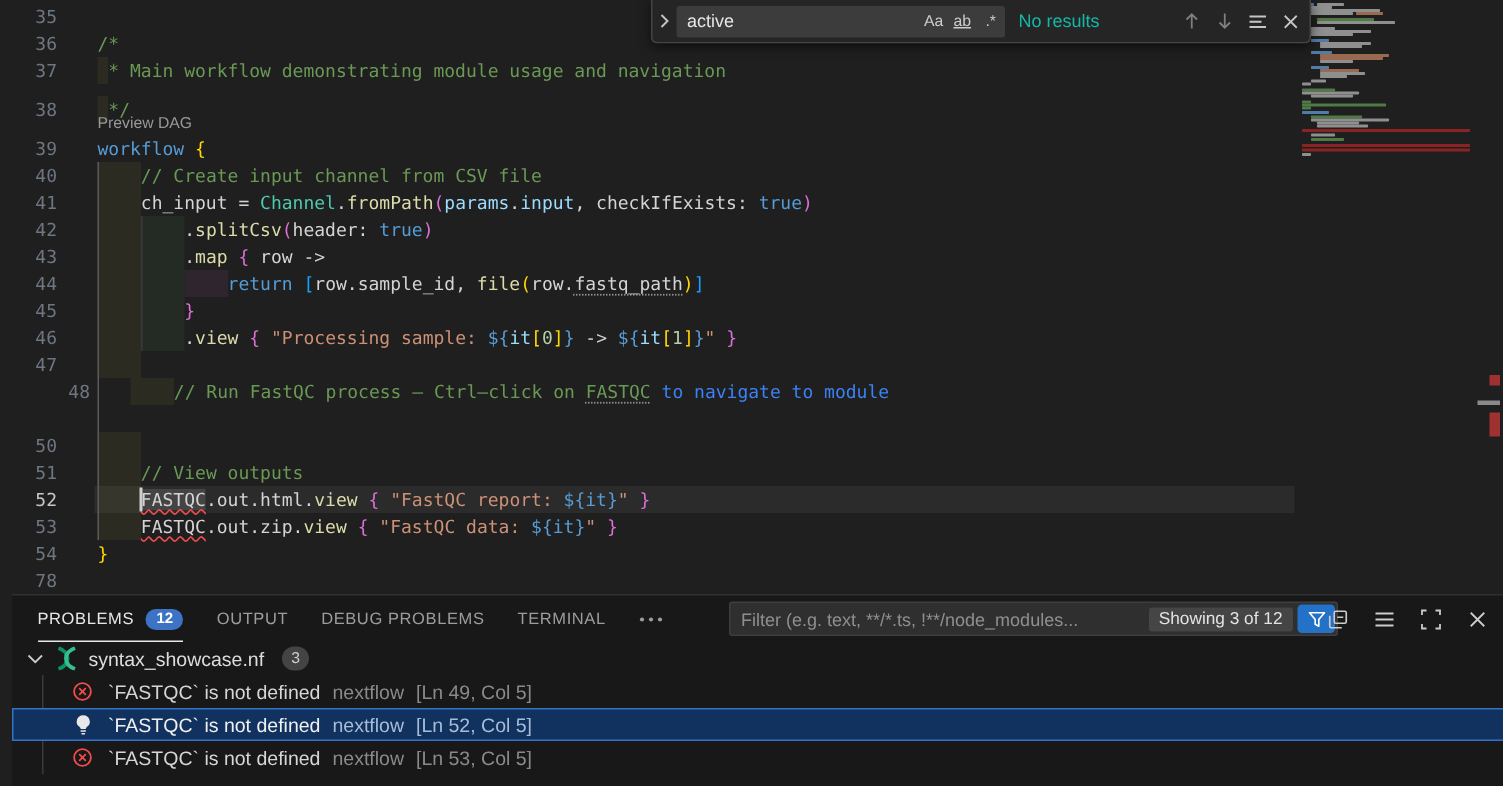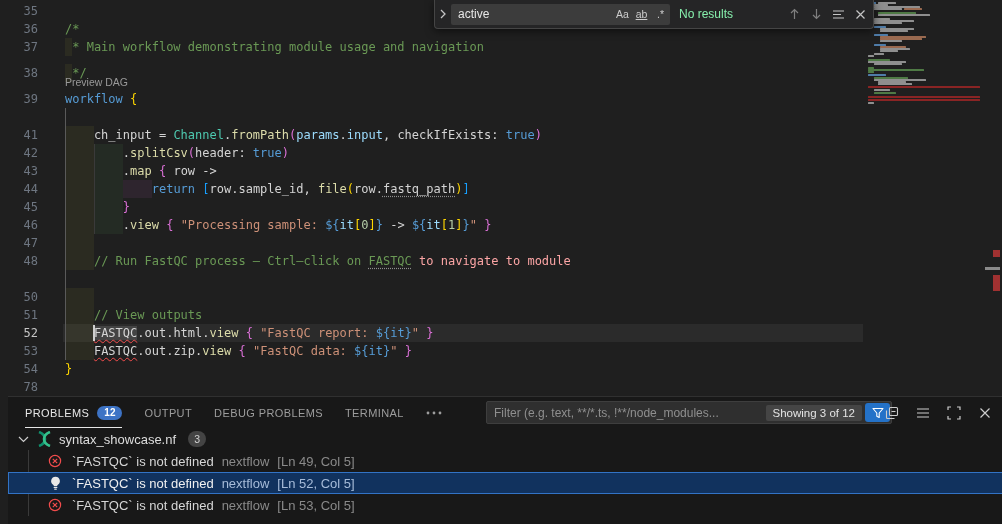--- a/index.html
+++ b/index.html
@@ -29,21 +29,21 @@
   #find{position:absolute;left:434px;top:0;width:440px;height:29px;background:#252526;
         border:1px solid #454545;border-top:none;border-radius:0 0 4px 4px;
         box-shadow:0 2px 8px rgba(0,0,0,.55);box-sizing:border-box;
         display:flex;align-items:center;z-index:5;}
   #find .toggle{width:16px;height:100%;display:flex;align-items:center;justify-content:center;cursor:pointer;}
   #find-input{width:219px;height:21px;background:#3c3c3c;border-radius:2px;display:flex;align-items:center;}
   #find-input .query{flex:1;padding-left:7px;font-size:12px;color:#e6e6e6;}
   .find-opt{width:19px;height:17px;display:flex;align-items:center;justify-content:center;
             font-size:10.5px;color:#cccccc;border-radius:3px;cursor:pointer;}
   .find-opt.ww{text-decoration:underline;}
-  #find .noresults{margin-left:9px;font-size:12px;color:#86efac;white-space:nowrap;}
+  #find .noresults{margin-left:9px;font-size:12px;color:#14b8a6;white-space:nowrap;}
   .find-btn{width:22px;height:22px;display:flex;align-items:center;justify-content:center;cursor:pointer;}
   
   #minimap{position:absolute;left:865px;top:0;width:118px;height:396px;}
   .mm-row{position:absolute;border-radius:0.5px;}
   #ruler{position:absolute;left:985px;top:0;width:17px;height:396px;}
   .ruler-mark{position:absolute;}
   
   #panel{position:absolute;left:8px;top:396px;width:1002px;height:128px;background:#181818;
          border-top:1px solid #303030;box-sizing:border-box;}
   #panel-header{position:relative;height:31px;}
@@ -105,20 +105,25 @@
         <div class="ln">38</div>
         <div class="code"><span style="color: rgb(106, 153, 85);"> */</span></div>
       </div>
       <div class="code-row" style="top: 74px; height: 16px;">
         <span class="codelens">Preview DAG</span>
       </div>
       <div class="code-row" style="top: 90px; height: 18px;">
         <div class="ln">39</div>
         <div class="code"><span style="color: rgb(86, 156, 214);">workflow </span><span style="color: rgb(255, 215, 0);">{</span></div>
       </div>
+      <div class="code-row" style="top: 108px; height: 18px;">
+        <div class="iblock" style="left: 65px; width: 28.92px; background: rgba(255, 255, 64, 0.055);"></div>
+        <div class="ln">40</div>
+        <div class="code"><span style="color: rgb(212, 212, 212);">    </span><span style="color: rgb(106, 153, 85);">// Create input channel from CSV file</span></div>
+      </div>
       <div class="code-row" style="top: 126px; height: 18px;">
         <div class="iblock" style="left: 65px; width: 28.92px; background: rgba(255, 255, 64, 0.055);"></div>
         <div class="ln">41</div>
         <div class="code"><span style="color: rgb(212, 212, 212);">    ch_input = </span><span style="color: rgb(78, 201, 176);">Channel</span><span style="color: rgb(212, 212, 212);">.</span><span style="color: rgb(220, 220, 170);">fromPath</span><span style="color: rgb(218, 112, 214);">(</span><span style="color: rgb(156, 220, 254);">params</span><span style="color: rgb(212, 212, 212);">.</span><span style="color: rgb(156, 220, 254);">input</span><span style="color: rgb(212, 212, 212);">, checkIfExists: </span><span style="color: rgb(86, 156, 214);">true</span><span style="color: rgb(218, 112, 214);">)</span></div>
       </div>
       <div class="code-row" style="top: 144px; height: 18px;">
         <div class="iblock" style="left: 65px; width: 28.92px; background: rgba(255, 255, 64, 0.055);"></div>
         <div class="iblock" style="left: 93.92px; width: 28.92px; background: rgba(127, 255, 127, 0.055);"></div>
         <div class="ln">42</div>
         <div class="code"><span style="color: rgb(212, 212, 212);">        .</span><span style="color: rgb(220, 220, 170);">splitCsv</span><span style="color: rgb(218, 112, 214);">(</span><span style="color: rgb(212, 212, 212);">header: </span><span style="color: rgb(86, 156, 214);">true</span><span style="color: rgb(218, 112, 214);">)</span></div>
@@ -146,24 +151,24 @@
         <div class="iblock" style="left: 65px; width: 28.92px; background: rgba(255, 255, 64, 0.055);"></div>
         <div class="iblock" style="left: 93.92px; width: 28.92px; background: rgba(127, 255, 127, 0.055);"></div>
         <div class="ln">46</div>
         <div class="code"><span style="color: rgb(212, 212, 212);">        .</span><span style="color: rgb(220, 220, 170);">view</span><span style="color: rgb(212, 212, 212);"> </span><span style="color: rgb(218, 112, 214);">{</span><span style="color: rgb(212, 212, 212);"> </span><span style="color: rgb(206, 145, 120);">"Processing sample: </span><span style="color: rgb(86, 156, 214);">${</span><span style="color: rgb(156, 220, 254);">it</span><span style="color: rgb(255, 215, 0);">[</span><span style="color: rgb(181, 206, 168);">0</span><span style="color: rgb(255, 215, 0);">]</span><span style="color: rgb(86, 156, 214);">}</span><span style="color: rgb(212, 212, 212);"> -&gt; </span><span style="color: rgb(86, 156, 214);">${</span><span style="color: rgb(156, 220, 254);">it</span><span style="color: rgb(255, 215, 0);">[</span><span style="color: rgb(181, 206, 168);">1</span><span style="color: rgb(255, 215, 0);">]</span><span style="color: rgb(86, 156, 214);">}</span><span style="color: rgb(206, 145, 120);">" </span><span style="color: rgb(218, 112, 214);">}</span></div>
       </div>
       <div class="code-row" style="top: 234px; height: 18px;">
         <div class="iblock" style="left: 65px; width: 28.92px; background: rgba(255, 255, 64, 0.055);"></div>
         <div class="ln">47</div>
         <div class="code"></div>
       </div>
-      <div class="code-row" style="top: 252px; height: 18px;">
+      <div class="code-row" style="top: 252px; height: 18px; margin-left: 22px;">
         <div class="iblock" style="left: 65px; width: 28.92px; background: rgba(255, 255, 64, 0.055);"></div>
         <div class="ln">48</div>
-        <div class="code"><span style="color: rgb(212, 212, 212);">    </span><span style="color: rgb(106, 153, 85);">// Run FastQC process – Ctrl–click on </span><span class="dot" style="color: rgb(106, 153, 85);">FASTQC</span><span style="color: #fca5a5;"> to navigate to module</span></div>
+        <div class="code"><span style="color: rgb(212, 212, 212);">    </span><span style="color: rgb(106, 153, 85);">// Run FastQC process – Ctrl–click on </span><span class="dot" style="color: rgb(106, 153, 85);">FASTQC</span><span style="color: #3b82f6;"> to navigate to module</span></div>
       </div>
       <div class="code-row" style="top: 288px; height: 18px;">
         <div class="iblock" style="left: 65px; width: 28.92px; background: rgba(255, 255, 64, 0.055);"></div>
         <div class="ln">50</div>
         <div class="code"></div>
       </div>
       <div class="code-row" style="top: 306px; height: 18px;">
         <div class="iblock" style="left: 65px; width: 28.92px; background: rgba(255, 255, 64, 0.055);"></div>
         <div class="ln">51</div>
         <div class="code"><span style="color: rgb(212, 212, 212);">    </span><span style="color: rgb(106, 153, 85);">// View outputs</span></div>

